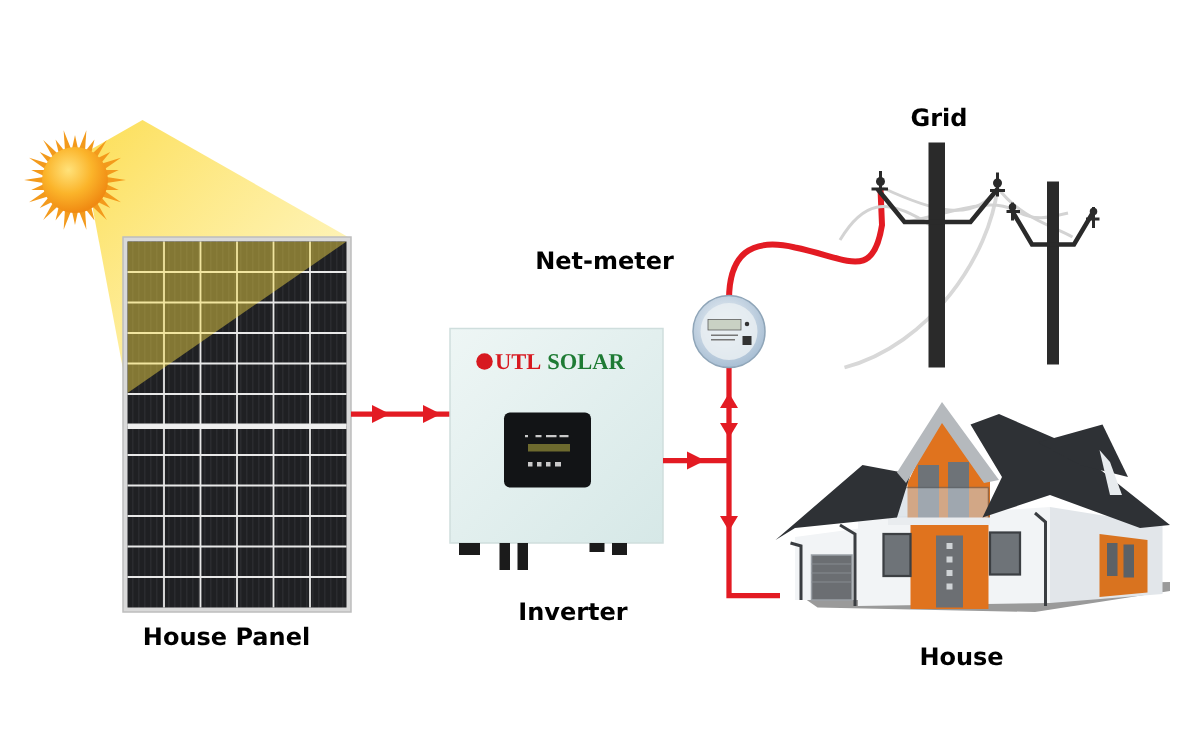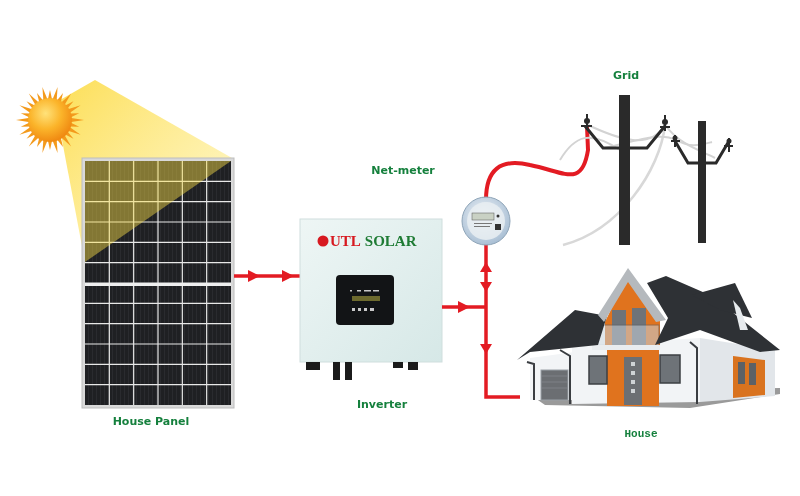--- a/index.html
+++ b/index.html
@@ -1,18 +1,18 @@
 <!DOCTYPE html>
 <html><head>
 <meta charset="utf-8">
 <style>
   html, body { margin: 0; padding: 0; background: #ffffff; }
   body { width: 800px; height: 496px; position: relative; overflow: hidden; font-family: "DejaVu Sans", sans-serif; }
   #diagram { position: absolute; left: 0; top: 0; width: 800px; height: 496px; }
-  .label { position: absolute; font-family: "DejaVu Sans", sans-serif; font-weight: bold; font-size: 11px; color: #15803d; white-space: nowrap; transform: translateX(-50%); }
+  .label { position: absolute; font-family: "DejaVu Sans", sans-serif; font-weight: bold; font-size: 16px; color: #000000; white-space: nowrap; transform: translateX(-50%); }
 </style>
 </head>
 <body>
 
 <svg id="diagram" viewBox="0 0 800 496" xmlns="http://www.w3.org/2000/svg">
   <defs>
     <radialGradient id="sunGrad" cx="40%" cy="35%" r="65%">
       <stop offset="0%" stop-color="#ffe27a"></stop>
       <stop offset="55%" stop-color="#fbb42a"></stop>
       <stop offset="100%" stop-color="#f08a12"></stop>
@@ -231,13 +231,13 @@
       <path d="M560,350 L570,356 L570,404"></path>
       <path d="M690,342 L697,348 L697,404"></path>
     </g>
   </g>
 </svg>
 
 <div class="label" style="left:151px; top:415px;">House Panel</div>
 <div class="label" style="left:382px; top:398px;">Inverter</div>
 <div class="label" style="left:403px; top:164px;">Net-meter</div>
 <div class="label" style="left:626px; top:69px;">Grid</div>
-<div class="label" style="left:641px; top:428px;font-family:Liberation Mono, monospace;">House</div>
+<div class="label" style="left:641px; top:428px;">House</div>
 
 </body></html>

